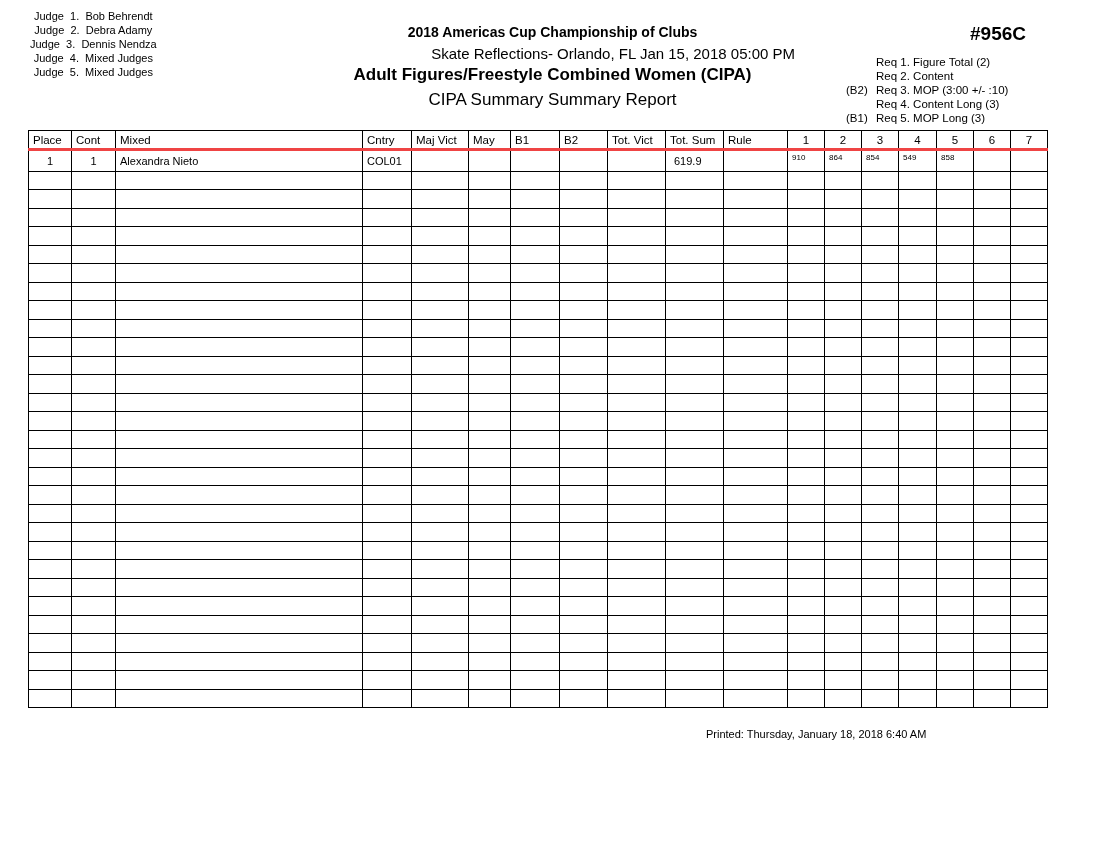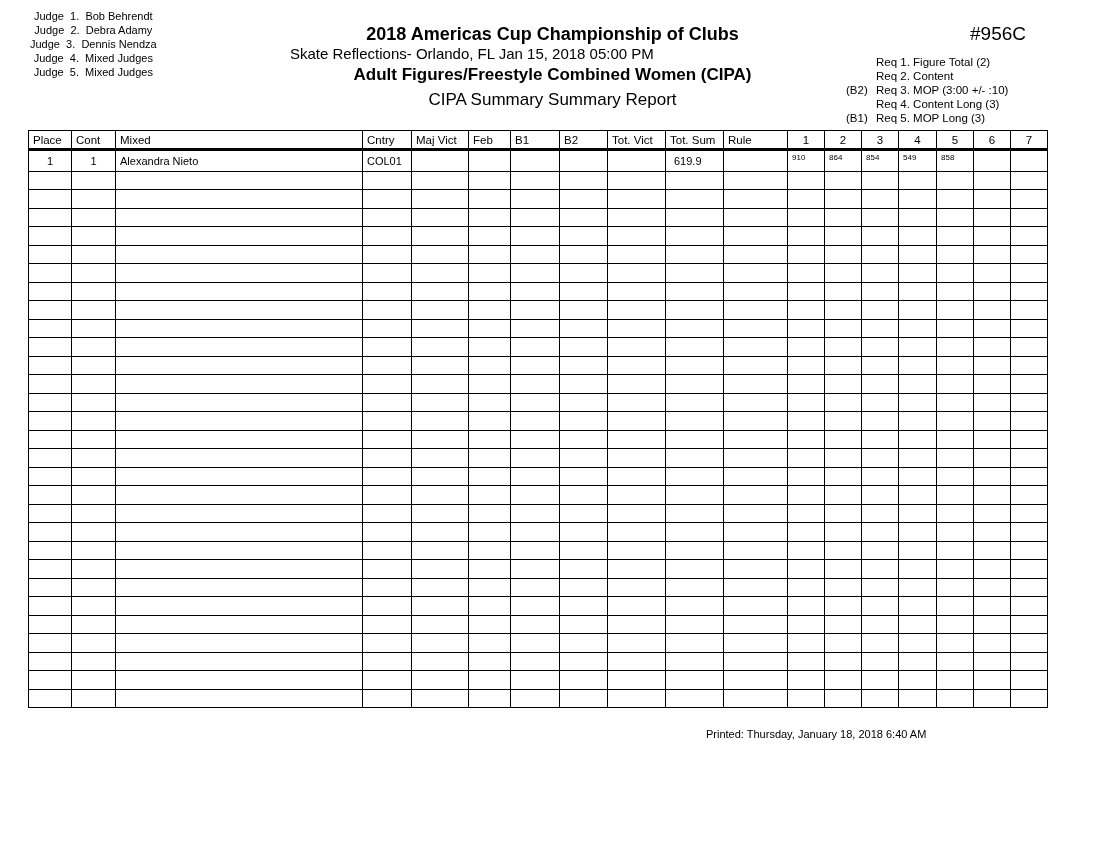--- a/index.html
+++ b/index.html
@@ -1,32 +1,32 @@
 <!DOCTYPE html>
 <html><head>
 <meta charset="utf-8">
 <style>
   html, body { margin:0; padding:0; background:#ffffff; }
   body { width:1100px; height:850px; position:relative; overflow:hidden;
          font-family:"Liberation Sans", sans-serif; color:#000; }
   .abs { position:absolute; white-space:nowrap; }
   .judges { left:30px; top:9px; font-size:11px; line-height:14px;text-align:center; }
-  .title1 { left:290px; width:525px; top:24px; text-align:center; font-size:18px; font-weight:bold; }
-  .title2 { left:290px; width:505px; top:45px; text-align:left; font-size:15px; }
+  .title1 { left:290px; width:525px; top:24px; text-align:center; font-size:14px; font-weight:bold; }
+  .title2 { left:290px; width:505px; top:45px; text-align:right; font-size:15px; }
   .title3 { left:290px; width:525px; top:65px; text-align:center; font-size:17px; font-weight:bold; }
   .title4 { left:290px; width:525px; top:90px; text-align:center; font-size:17px; }
-  .eventid { right:74px; top:23px; font-size:19px; font-weight:normal; }
+  .eventid { right:74px; top:23px; font-size:19px; font-weight:bold; }
   .reqs { left:846px; top:55px; font-size:11.5px; line-height:14px; }
   .reqs .pfx { display:inline-block; width:30px; }
   table.results { position:absolute; left:28px; top:130px; border-collapse:collapse;
                   table-layout:fixed; font-size:11px; }
   table.results th, table.results td { border:1.5px solid #000; padding:0 0 0 4px;
                   height:17.5px; overflow:hidden; white-space:nowrap; }
   table.results th { font-weight:normal; text-align:left; height:17px; font-size:11.5px;
-                     border-bottom:3px solid #000000; }
+                     border-bottom:3px solid #ef4444; }
   table.results th.c, table.results td.c { text-align:center; padding:0; }
   table.results td.small { font-size:8px; vertical-align:top; padding-top:2px; }
   .printed { left:690px; top:728px; font-size:11px;margin-left:16px; }
 </style>
 </head>
 <body>
 
 <div class="abs judges">
   <div><span>Judge</span>&nbsp; <span>1.</span>&nbsp; <span>Bob Behrendt</span></div>
   <div><span>Judge</span>&nbsp; <span>2.</span>&nbsp; <span>Debra Adamy</span></div>
@@ -70,21 +70,21 @@
       <col style="width:37px">
       <col style="width:37px">
   </colgroup>
   <thead>
     <tr>
       <th>Place</th>
       <th>Cont</th>
       <th>Mixed</th>
       <th>Cntry</th>
       <th>Maj Vict</th>
-      <th>Feb</th>
+      <th>May</th>
       <th>B1</th>
       <th>B2</th>
       <th>Tot. Vict</th>
       <th>Tot. Sum</th>
       <th>Rule</th>
       <th class="c">1</th>
       <th class="c">2</th>
       <th class="c">3</th>
       <th class="c">4</th>
       <th class="c">5</th>

